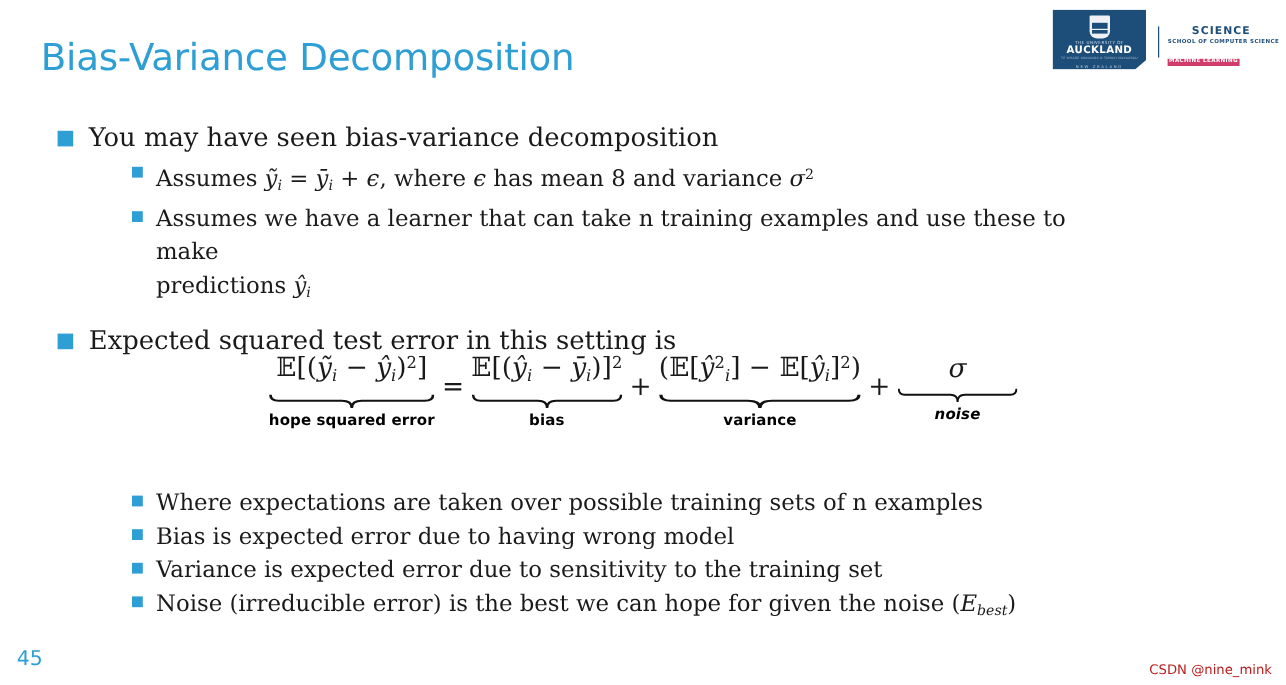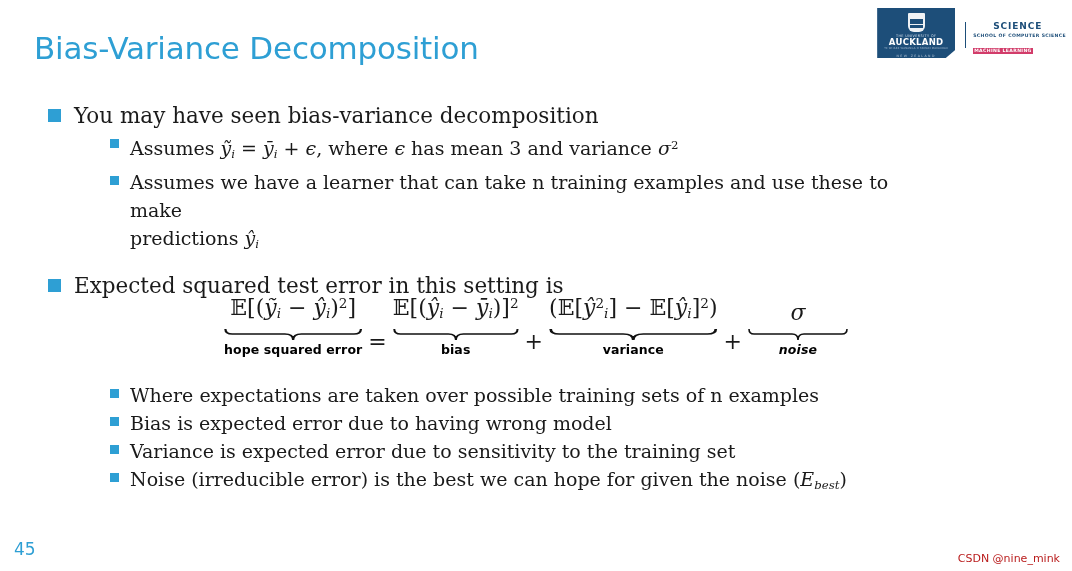--- a/index.html
+++ b/index.html
@@ -177,21 +177,21 @@
   .math-wrap {
     position: absolute;
     left: 0;
     top: 288px;
     width: 1072px;
     text-align: center;
     font-family: "DejaVu Serif", "Liberation Serif", serif;
   }
   .eq {
     display: inline-flex;
-    align-items: flex-end;
+    align-items: center;
     font-size: 22px;
     white-space: nowrap;
   }
   .term {
     display: inline-flex;
     flex-direction: column;
     align-items: center;
   }
   .term-body {
     line-height: 30px;
@@ -267,21 +267,21 @@
 
 <div class="content">
 
   <div class="bullet-row lvl1">
     <span class="sq sq-l1"></span>
     <span class="txt">You may have seen bias-variance decomposition</span>
   </div>
 
   <div class="bullet-row lvl2">
     <span class="sq sq-l2"></span>
-    <span class="txt"><span>Assumes </span><span class="ital">ỹ</span><sub class="ital">i</sub><span> = </span><span class="ital">ȳ</span><sub class="ital">i</sub><span> + </span><span class="ital">ϵ</span><span>, where </span><span class="ital">ϵ</span><span> has mean 3 and variance </span><span class="ital">σ</span><sup>2</sup></span>
+    <span class="txt"><span>Assumes </span><span class="ital">ỹ</span><sub class="ital">i</sub><span> = </span><span class="ital">ȳ</span><sub class="ital">i</sub><span> + </span><span class="ital">ϵ</span><span>, where </span><span class="ital">ϵ</span><span> has mean 8 and variance </span><span class="ital">σ</span><sup>2</sup></span>
   </div>
 
   <div class="bullet-row lvl2">
     <span class="sq sq-l2"></span>
     <span class="txt"><span>Assumes we have a learner that can take n training examples and use these to make</span><br><span>predictions </span><span class="ital">ŷ</span><sub class="ital">i</sub></span>
   </div>
 
   <div class="gap-md"></div>
 
   <div class="bullet-row lvl1">
@@ -335,21 +335,21 @@
         <svg viewBox="0 0 100 13" preserveAspectRatio="none">
             <path d="M1,1 Q1,6 6,6 L44,6 Q50,6 50,12 Q50,6 56,6 L94,6 Q99,6 99,1" fill="none" stroke="#111" stroke-width="1.6"></path>
           </svg>
       </span>
       <span class="term-label ital">noise</span>
     </span>
 
   </div>
 </div>
 
-<div style="position:absolute; left:0; top:381px; width:848px;">
+<div style="position:absolute; left:0; top:405px; width:848px;">
   <div class="bullet-row lvl2">
     <span class="sq sq-l2"></span>
     <span class="txt">Where expectations are taken over possible training sets of n examples</span>
   </div>
   <div class="bullet-row lvl2">
     <span class="sq sq-l2"></span>
     <span class="txt">Bias is expected error due to having wrong model</span>
   </div>
   <div class="bullet-row lvl2">
     <span class="sq sq-l2"></span>

